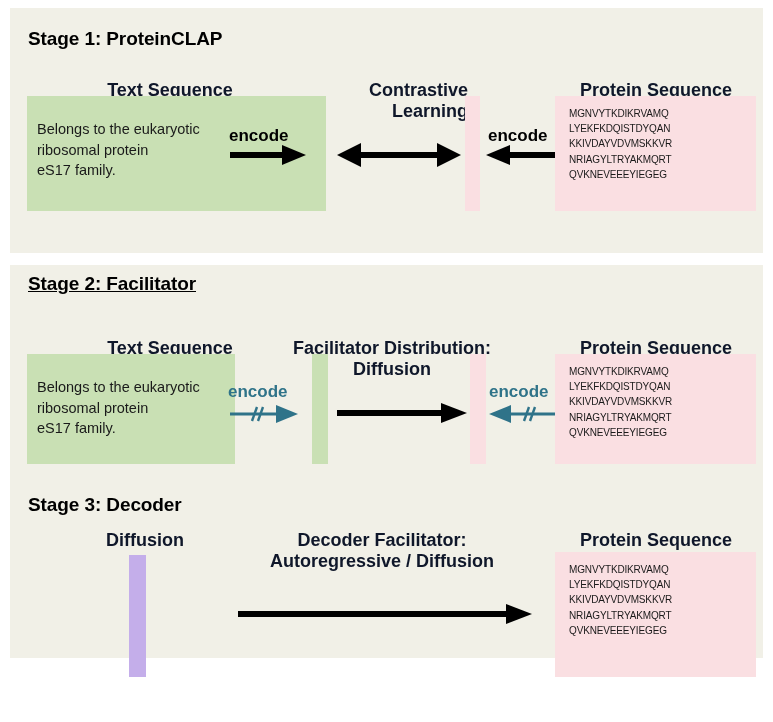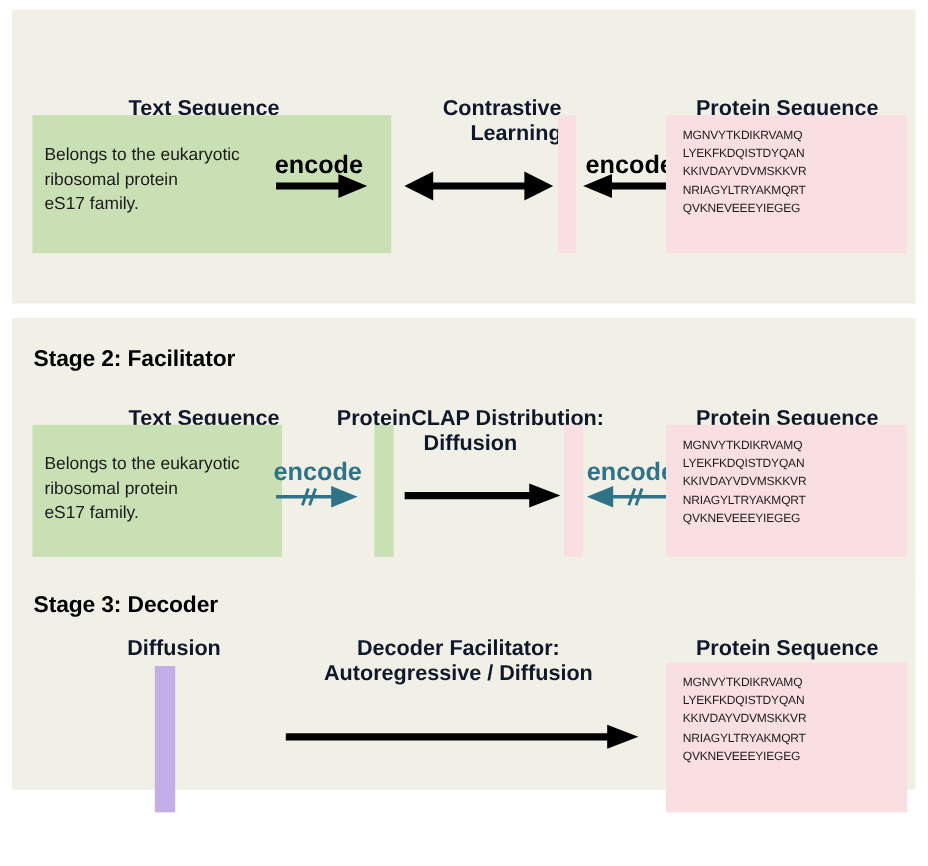--- a/index.html
+++ b/index.html
@@ -34,21 +34,21 @@
   .stage-title {
     position: absolute;
     left: 18px;
     font-size: 19px;
     font-weight: bold;
     color: #000000;
     letter-spacing: -0.1px;
     white-space: nowrap;
   }
   #panel-stage1 .stage-title { top: 20px; }
-  #panel-stage2 .stage-title { top: 24px; }
+  #panel-stage2 .stage-title { top: 8px; text-decoration: underline; }
   #panel-stage3 .stage-title { top: 14px; }
 
   .col-heading {
     position: absolute;
     font-size: 18px;
     font-weight: bold;
     color: #0f172a;
     text-align: center;
     line-height: 1.18;
     white-space: nowrap;
@@ -84,38 +84,39 @@
 
   .bar {
     position: absolute;
   }
   .bar.green  { background: #c9e0b4; }
   .bar.pink   { background: #fadfe2; }
   .bar.purple { background: #c4aeea; }
 
   .encode-label {
     position: absolute;
-    font-size: 21px;
+    font-size: 17px;
     font-weight: bold;
     white-space: nowrap;
   }
   .encode-label.black { color: #000000; }
   .encode-label.teal  { color: #2f7389; }
 
   .arrow-svg {
     position: absolute;
   }
 </style>
 </head>
 <body>
 
 <div class="figure">
 
   <div class="panel" id="panel-stage1">
 
+    <div class="stage-title">Stage 1: ProteinCLAP</div>
 
     <div class="col-heading" style="left:55px; top:72px; width:210px;">Text Sequence</div>
 
     <div class="textbox" style="left:17px; top:88px; width:285px; height:115px;">
       <div class="line">Belongs to the eukaryotic</div>
       <div class="line">ribosomal protein</div>
       <div class="line">eS17 family.</div>
     </div>
 
     <div class="encode-label black" style="left:219px; top:118px;">encode</div>
@@ -175,21 +176,21 @@
     <svg class="arrow-svg" style="left:220px; top:138px;" width="70" height="22" viewBox="0 0 70 22">
       <line x1="0" y1="11" x2="50" y2="11" stroke="#2f7389" stroke-width="3"></line>
       <line x1="27" y1="4" x2="22" y2="18" stroke="#2f7389" stroke-width="2.4"></line>
       <line x1="33" y1="4" x2="28" y2="18" stroke="#2f7389" stroke-width="2.4"></line>
       <polygon points="46,2 68,11 46,20" fill="#2f7389"></polygon>
     </svg>
 
     <div class="bar green" style="left:302px; top:89px; width:16px; height:110px;"></div>
 
     <div class="col-heading wrap" style="left:258px; top:73px; width:248px;">
-      <span>ProteinCLAP Distribution:</span><br>
+      <span>Facilitator Distribution:</span><br>
       <span>Diffusion</span>
     </div>
 
     <svg class="arrow-svg" style="left:327px; top:136px;" width="132" height="24" viewBox="0 0 132 24">
       <line x1="0" y1="12" x2="110" y2="12" stroke="#000000" stroke-width="6"></line>
       <polygon points="104,2 130,12 104,22" fill="#000000"></polygon>
     </svg>
 
     <div class="bar pink" style="left:460px; top:89px; width:16px; height:110px;"></div>
 

